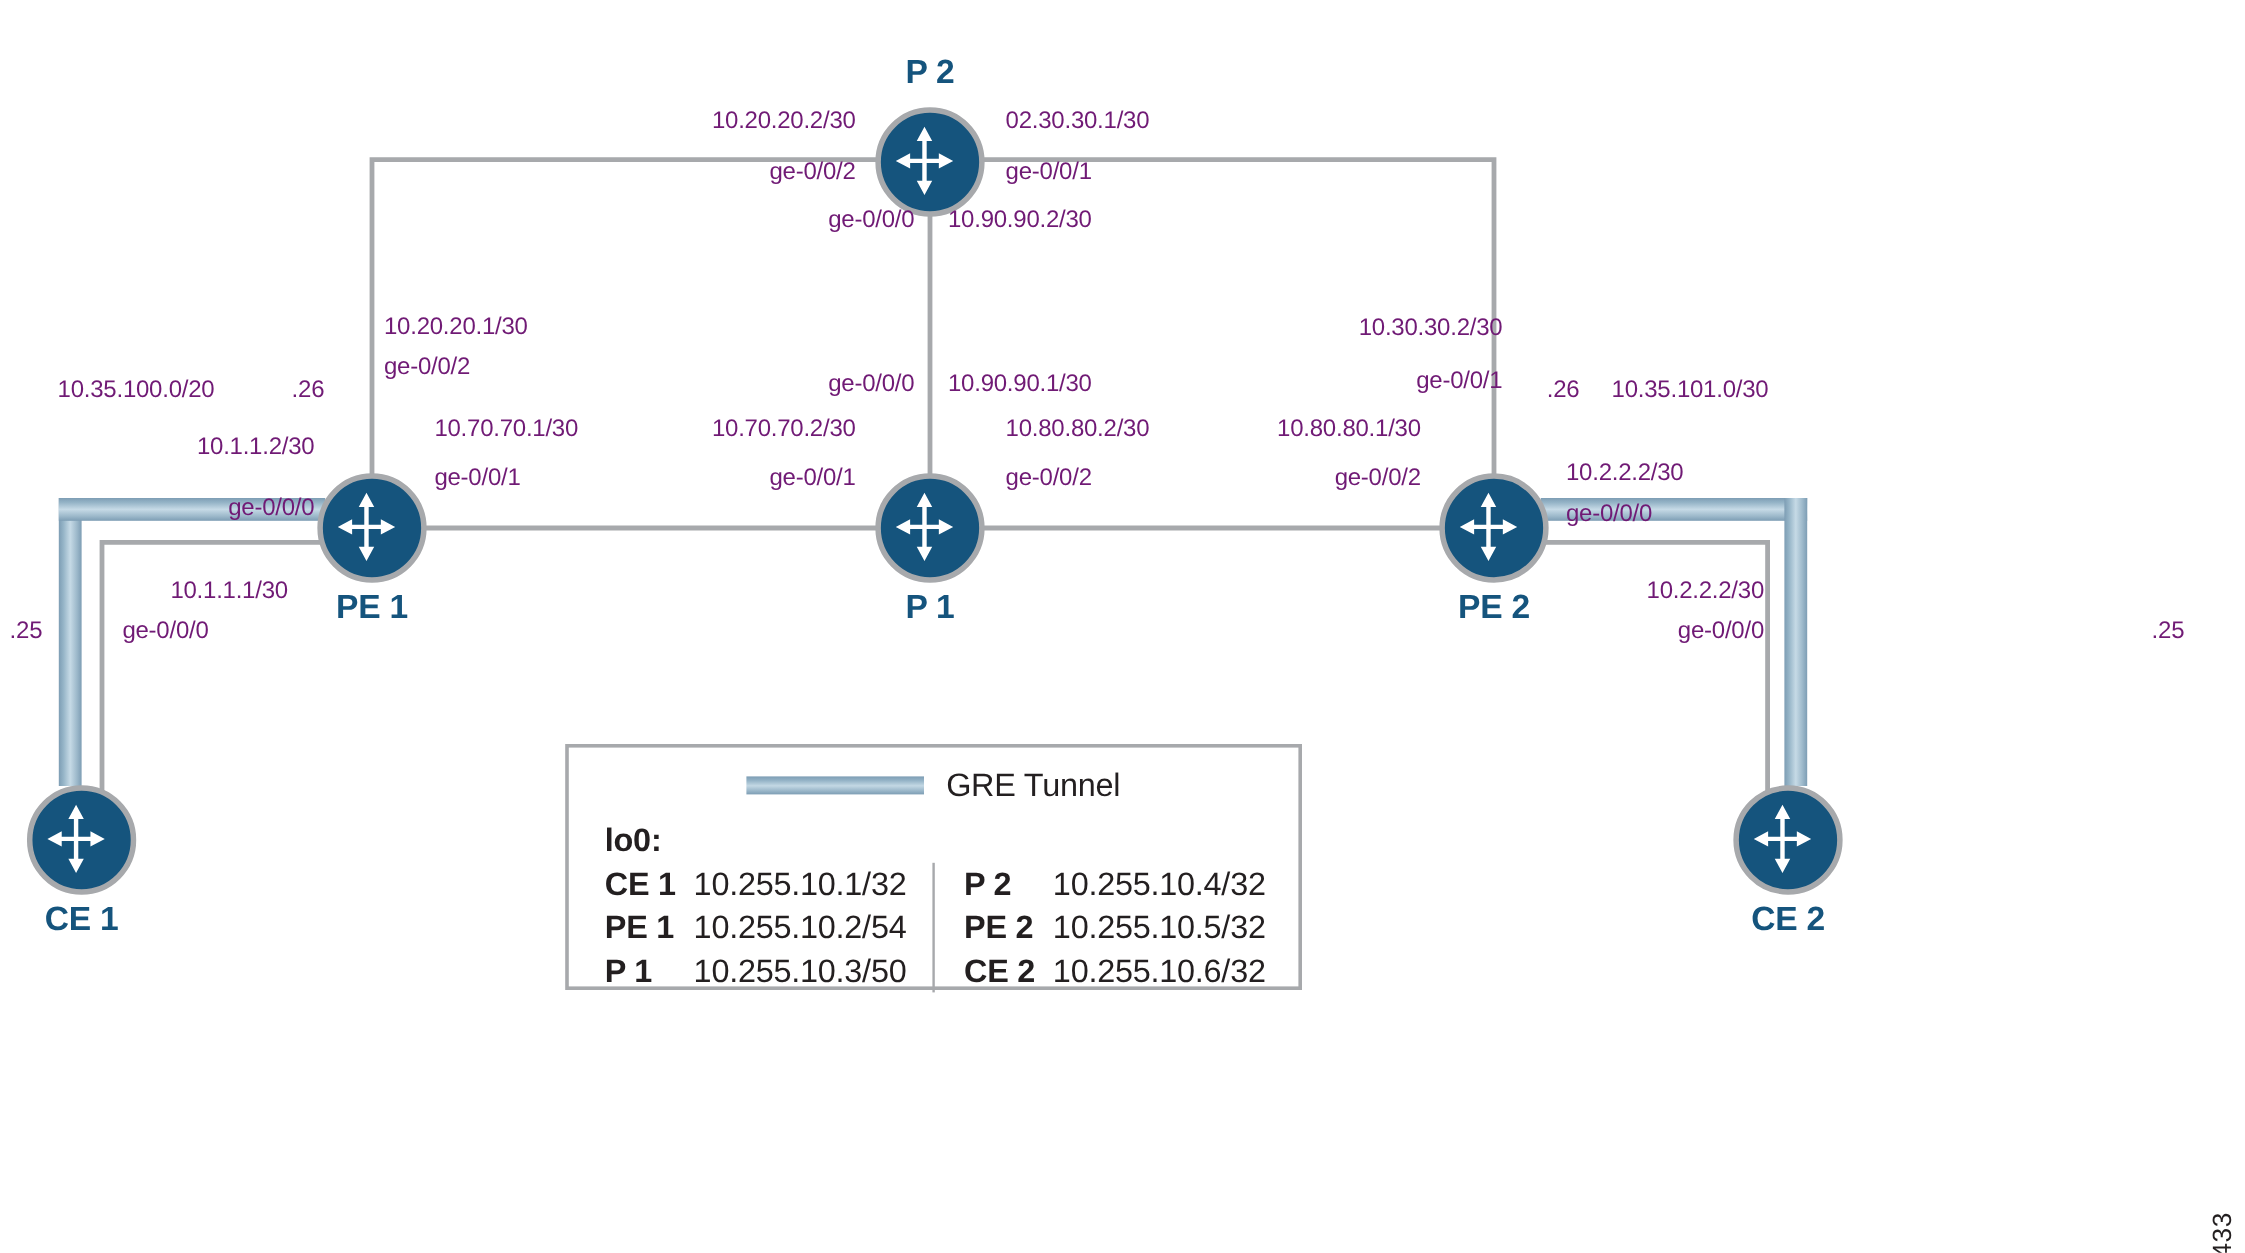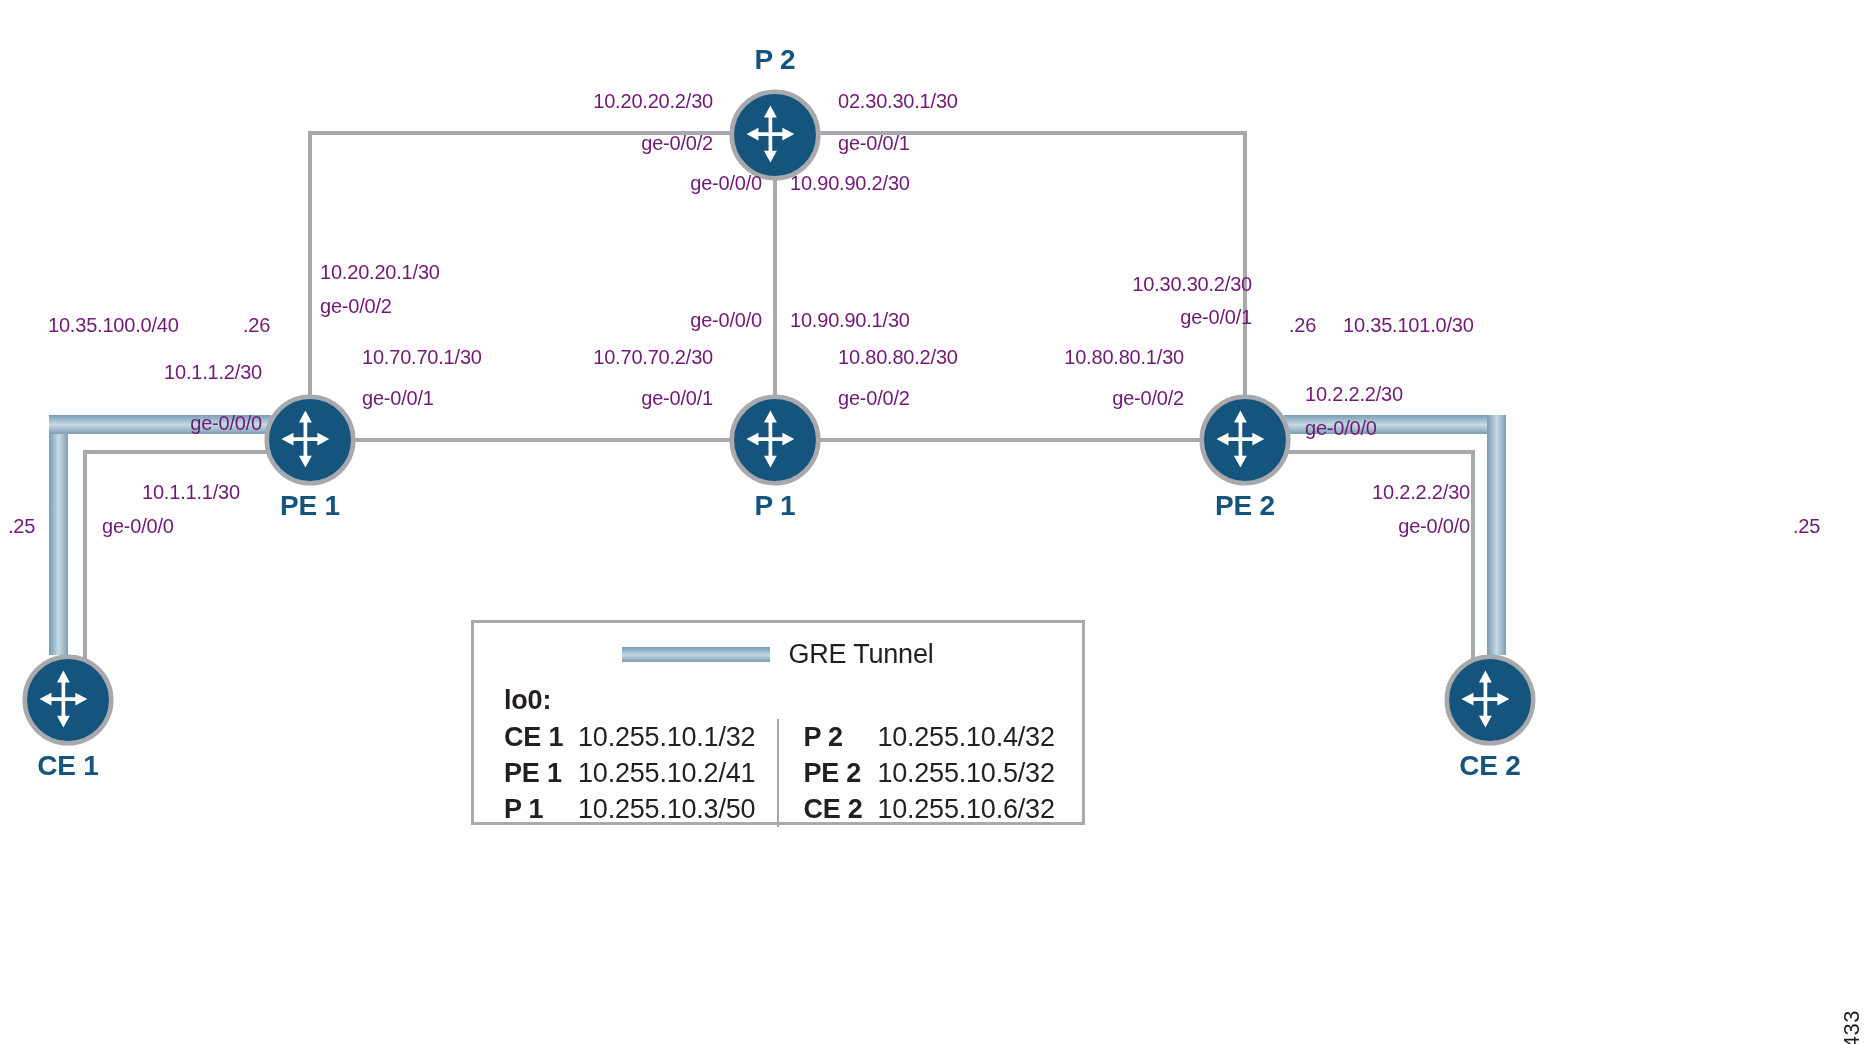--- a/index.html
+++ b/index.html
@@ -200,35 +200,35 @@
 
   <div class="lbl r" style="left:713px;top:84px;">10.20.20.2/30</div>
   <div class="lbl r" style="left:713px;top:126px;">ge-0/0/2</div>
   <div class="lbl" style="left:838px;top:84px;">02.30.30.1/30</div>
   <div class="lbl" style="left:838px;top:126px;">ge-0/0/1</div>
   <div class="lbl r" style="left:762px;top:166px;">ge-0/0/0</div>
   <div class="lbl" style="left:790px;top:166px;">10.90.90.2/30</div>
 
   <div class="lbl" style="left:320px;top:255px;">10.20.20.1/30</div>
   <div class="lbl" style="left:320px;top:289px;">ge-0/0/2</div>
-  <div class="lbl" style="left:48px;top:308px;">10.35.100.0/40</div>
+  <div class="lbl" style="left:48px;top:308px;">10.35.100.0/20</div>
   <div class="lbl" style="left:243px;top:308px;">.26</div>
   <div class="lbl" style="left:362px;top:340px;">10.70.70.1/30</div>
   <div class="lbl" style="left:362px;top:381px;">ge-0/0/1</div>
   <div class="lbl r" style="left:262px;top:355px;">10.1.1.2/30</div>
   <div class="lbl r" style="left:262px;top:406px;">ge-0/0/0</div>
 
   <div class="lbl r" style="left:762px;top:303px;">ge-0/0/0</div>
   <div class="lbl" style="left:790px;top:303px;">10.90.90.1/30</div>
   <div class="lbl r" style="left:713px;top:340px;">10.70.70.2/30</div>
   <div class="lbl r" style="left:713px;top:381px;">ge-0/0/1</div>
   <div class="lbl" style="left:838px;top:340px;">10.80.80.2/30</div>
   <div class="lbl" style="left:838px;top:381px;">ge-0/0/2</div>
 
-  <div class="lbl r" style="left:1252px;top:267px;text-align:right;">10.30.30.2/30</div>
+  <div class="lbl r" style="left:1252px;top:256px;text-align:right;">10.30.30.2/30</div>
   <div class="lbl r" style="left:1252px;top:300px;">ge-0/0/1</div>
   <div class="lbl r" style="left:1184px;top:340px;">10.80.80.1/30</div>
   <div class="lbl r" style="left:1184px;top:381px;">ge-0/0/2</div>
   <div class="lbl" style="left:1289px;top:308px;">.26</div>
   <div class="lbl" style="left:1343px;top:308px;">10.35.101.0/30</div>
   <div class="lbl" style="left:1305px;top:377px;">10.2.2.2/30</div>
   <div class="lbl" style="left:1305px;top:411px;">ge-0/0/0</div>
 
   <div class="lbl" style="left:102px;top:475px;margin-left:40px;">10.1.1.1/30</div>
   <div class="lbl" style="left:102px;top:509px;">ge-0/0/0</div>
@@ -247,21 +247,21 @@
     <div id="lo0-title">lo0:</div>
 
     <div id="lo0-table">
       <div class="lo0-col left">
         <div class="lo0-row">
           <span class="lo0-name">CE 1</span>
           <span class="lo0-addr">10.255.10.1/32</span>
         </div>
         <div class="lo0-row">
           <span class="lo0-name">PE 1</span>
-          <span class="lo0-addr">10.255.10.2/41</span>
+          <span class="lo0-addr">10.255.10.2/54</span>
         </div>
         <div class="lo0-row">
           <span class="lo0-name">P 1</span>
           <span class="lo0-addr">10.255.10.3/50</span>
         </div>
       </div>
       <div class="lo0-col right">
         <div class="lo0-row">
           <span class="lo0-name">P 2</span>
           <span class="lo0-addr">10.255.10.4/32</span>

